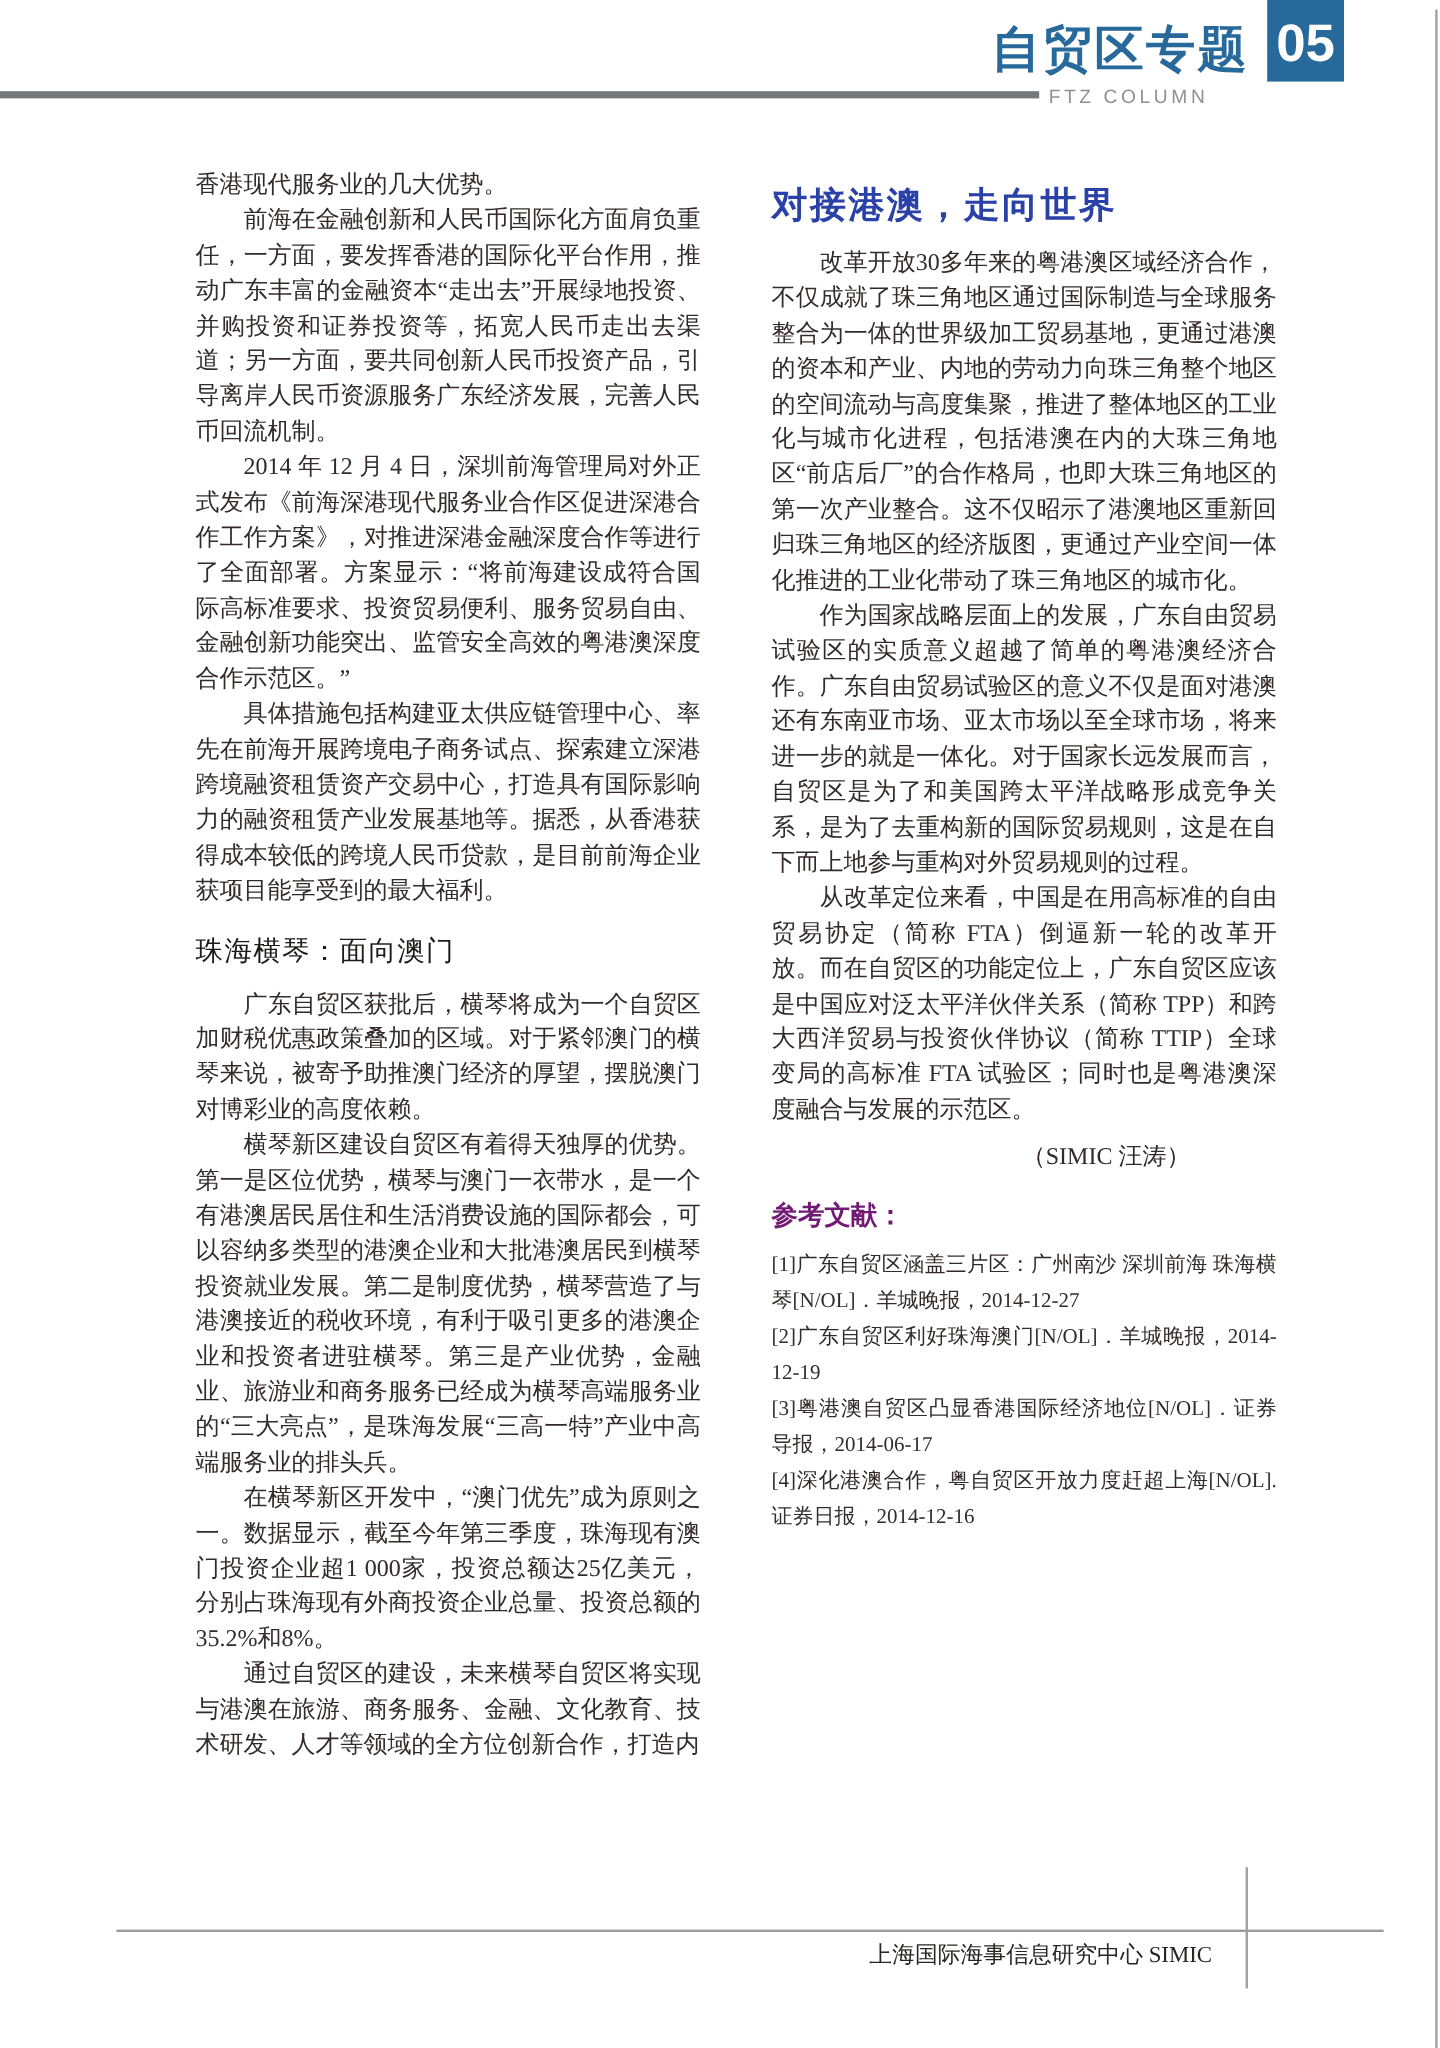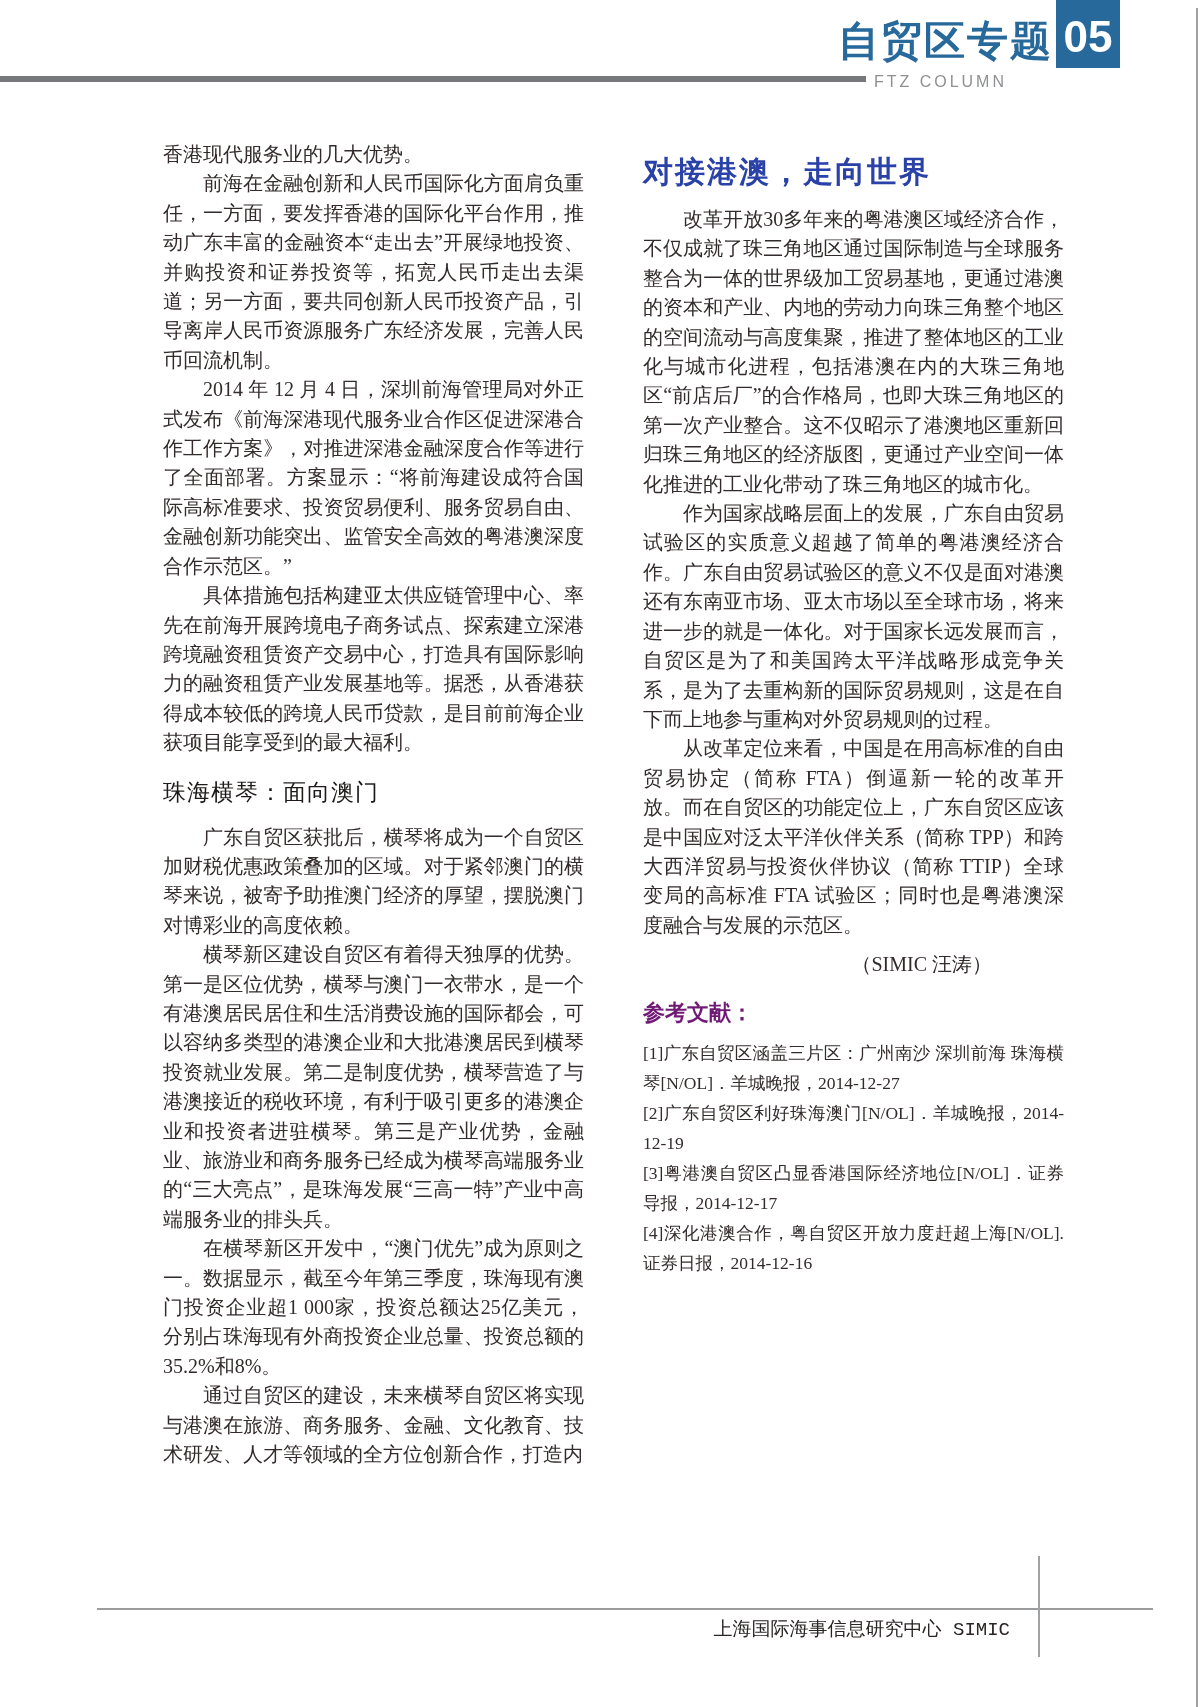--- a/index.html
+++ b/index.html
@@ -6,21 +6,21 @@
   html,body { background:#e8e8e8; }
   .page {
     position:relative; width:1200px; height:1707px; margin:0 auto;
     background:#ffffff; overflow:hidden;
     font-family:"Liberation Serif","DejaVu Serif",serif;
     color:var(--text,#332b2b);
   }
   
   .header-rule { position:absolute; left:0; top:76px; width:866px; height:6px; background:var(--rule-gray,#77787b); }
   .header-block { position:absolute; top:0; right:80px; }
-  .header-row { display:flex; align-items:center; justify-content:flex-start; }
+  .header-row { display:flex; align-items:center; justify-content:flex-start;gap:12px; }
   .header-title {
     font-family:"Liberation Sans","DejaVu Sans",sans-serif; font-weight:bold;
     font-size:41px; color:var(--header-blue,#27699b); letter-spacing:2px;
     position:relative; top:7px; margin-right:3px; white-space:nowrap;
   }
   .page-number-box {
     width:64px; height:68px; background:var(--header-blue,#27699b);
     display:flex; align-items:center; justify-content:center;
   }
   .page-number-box span {
@@ -53,21 +53,21 @@
   .ref-title {
     font-family:"Liberation Sans","DejaVu Sans",sans-serif; font-size:22px;
     font-weight:bold; margin:18px 0 10px; color:#701a75;
   }
   .ref-list p { font-size:17.5px; line-height:30px; text-align:justify; margin:0; }
   
   .footer-rule  { position:absolute; left:97px;  top:1608px; width:1056px; height:2px;  background:#9b9c9e; }
   .footer-vline { position:absolute; left:1038px; top:1556px; width:2px;  height:101px; background:#a0a1a3; }
   .footer-text  {
     position:absolute; top:1616px; left:400px; width:610px; text-align:right;
-    font-family:Liberation Mono, monospace; font-size:19px; color:#2a2424;
+    font-family:Liberation Serif, serif; font-size:19px; color:#2a2424;
   }
 </style>
 </head>
 <body>
 
 <div class="page">
 
   <div class="header-rule"></div>
   <div class="header-block">
     <div class="header-row">
@@ -102,21 +102,21 @@
     <div class="para-group">
         <p class="body indent">改革开放30多年来的粤港澳区域经济合作，不仅成就了珠三角地区通过国际制造与全球服务整合为一体的世界级加工贸易基地，更通过港澳的资本和产业、内地的劳动力向珠三角整个地区的空间流动与高度集聚，推进了整体地区的工业化与城市化进程，包括港澳在内的大珠三角地区“前店后厂”的合作格局，也即大珠三角地区的第一次产业整合。这不仅昭示了港澳地区重新回归珠三角地区的经济版图，更通过产业空间一体化推进的工业化带动了珠三角地区的城市化。</p>
         <p class="body indent">作为国家战略层面上的发展，广东自由贸易试验区的实质意义超越了简单的粤港澳经济合作。广东自由贸易试验区的意义不仅是面对港澳还有东南亚市场、亚太市场以至全球市场，将来进一步的就是一体化。对于国家长远发展而言，自贸区是为了和美国跨太平洋战略形成竞争关系，是为了去重构新的国际贸易规则，这是在自下而上地参与重构对外贸易规则的过程。</p>
         <p class="body indent">从改革定位来看，中国是在用高标准的自由贸易协定（简称 FTA）倒逼新一轮的改革开放。而在自贸区的功能定位上，广东自贸区应该是中国应对泛太平洋伙伴关系（简称 TPP）和跨大西洋贸易与投资伙伴协议（简称 TTIP）全球变局的高标准 FTA 试验区；同时也是粤港澳深度融合与发展的示范区。</p>
       </div>
     <p class="byline">（SIMIC  汪涛）</p>
     <p class="ref-title">参考文献：</p>
     <div class="ref-list">
         <p>[1]广东自贸区涵盖三片区：广州南沙 深圳前海 珠海横琴[N/OL]．羊城晚报，2014-12-27</p>
         <p>[2]广东自贸区利好珠海澳门[N/OL]．羊城晚报，2014-12-19</p>
-        <p>[3]粤港澳自贸区凸显香港国际经济地位[N/OL]．证券导报，2014-12-17</p>
+        <p>[3]粤港澳自贸区凸显香港国际经济地位[N/OL]．证券导报，2014-06-17</p>
         <p>[4]深化港澳合作，粤自贸区开放力度赶超上海[N/OL]. 证券日报，2014-12-16</p>
       </div>
   </section>
 
   <div class="footer-rule"></div>
   <div class="footer-vline"></div>
   <div class="footer-text">上海国际海事信息研究中心  SIMIC</div>
 
 </div>
 

